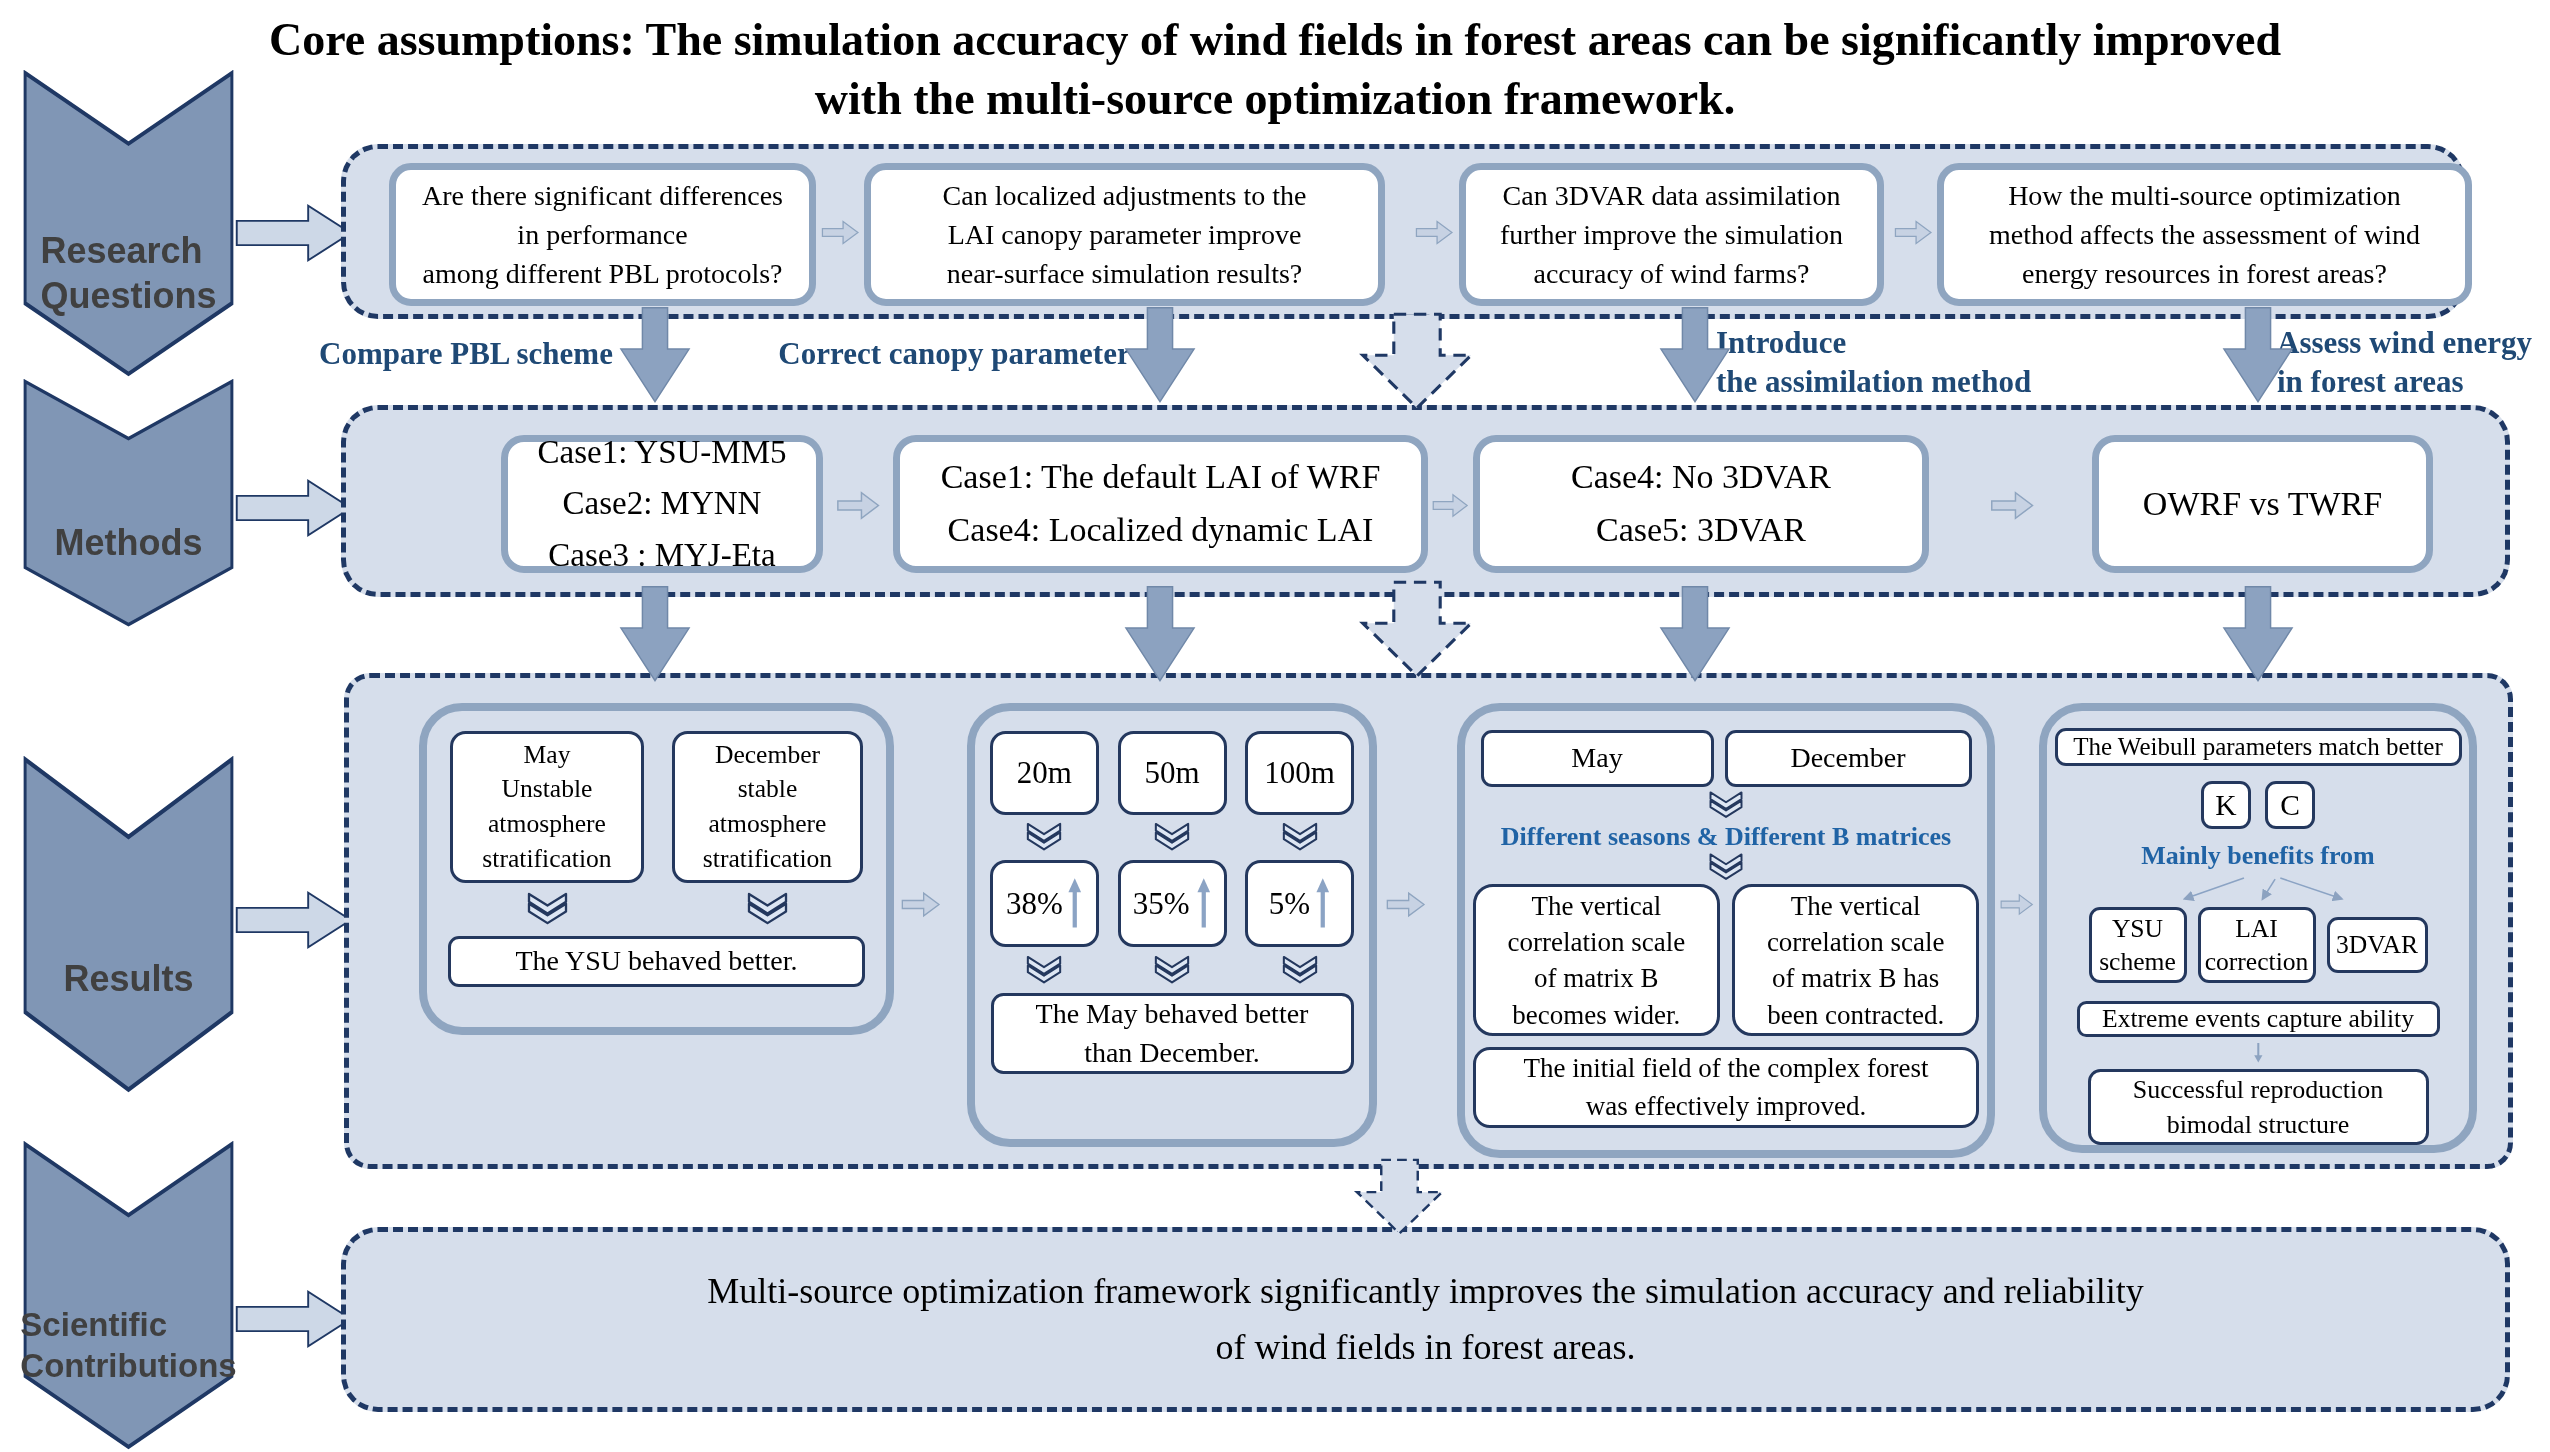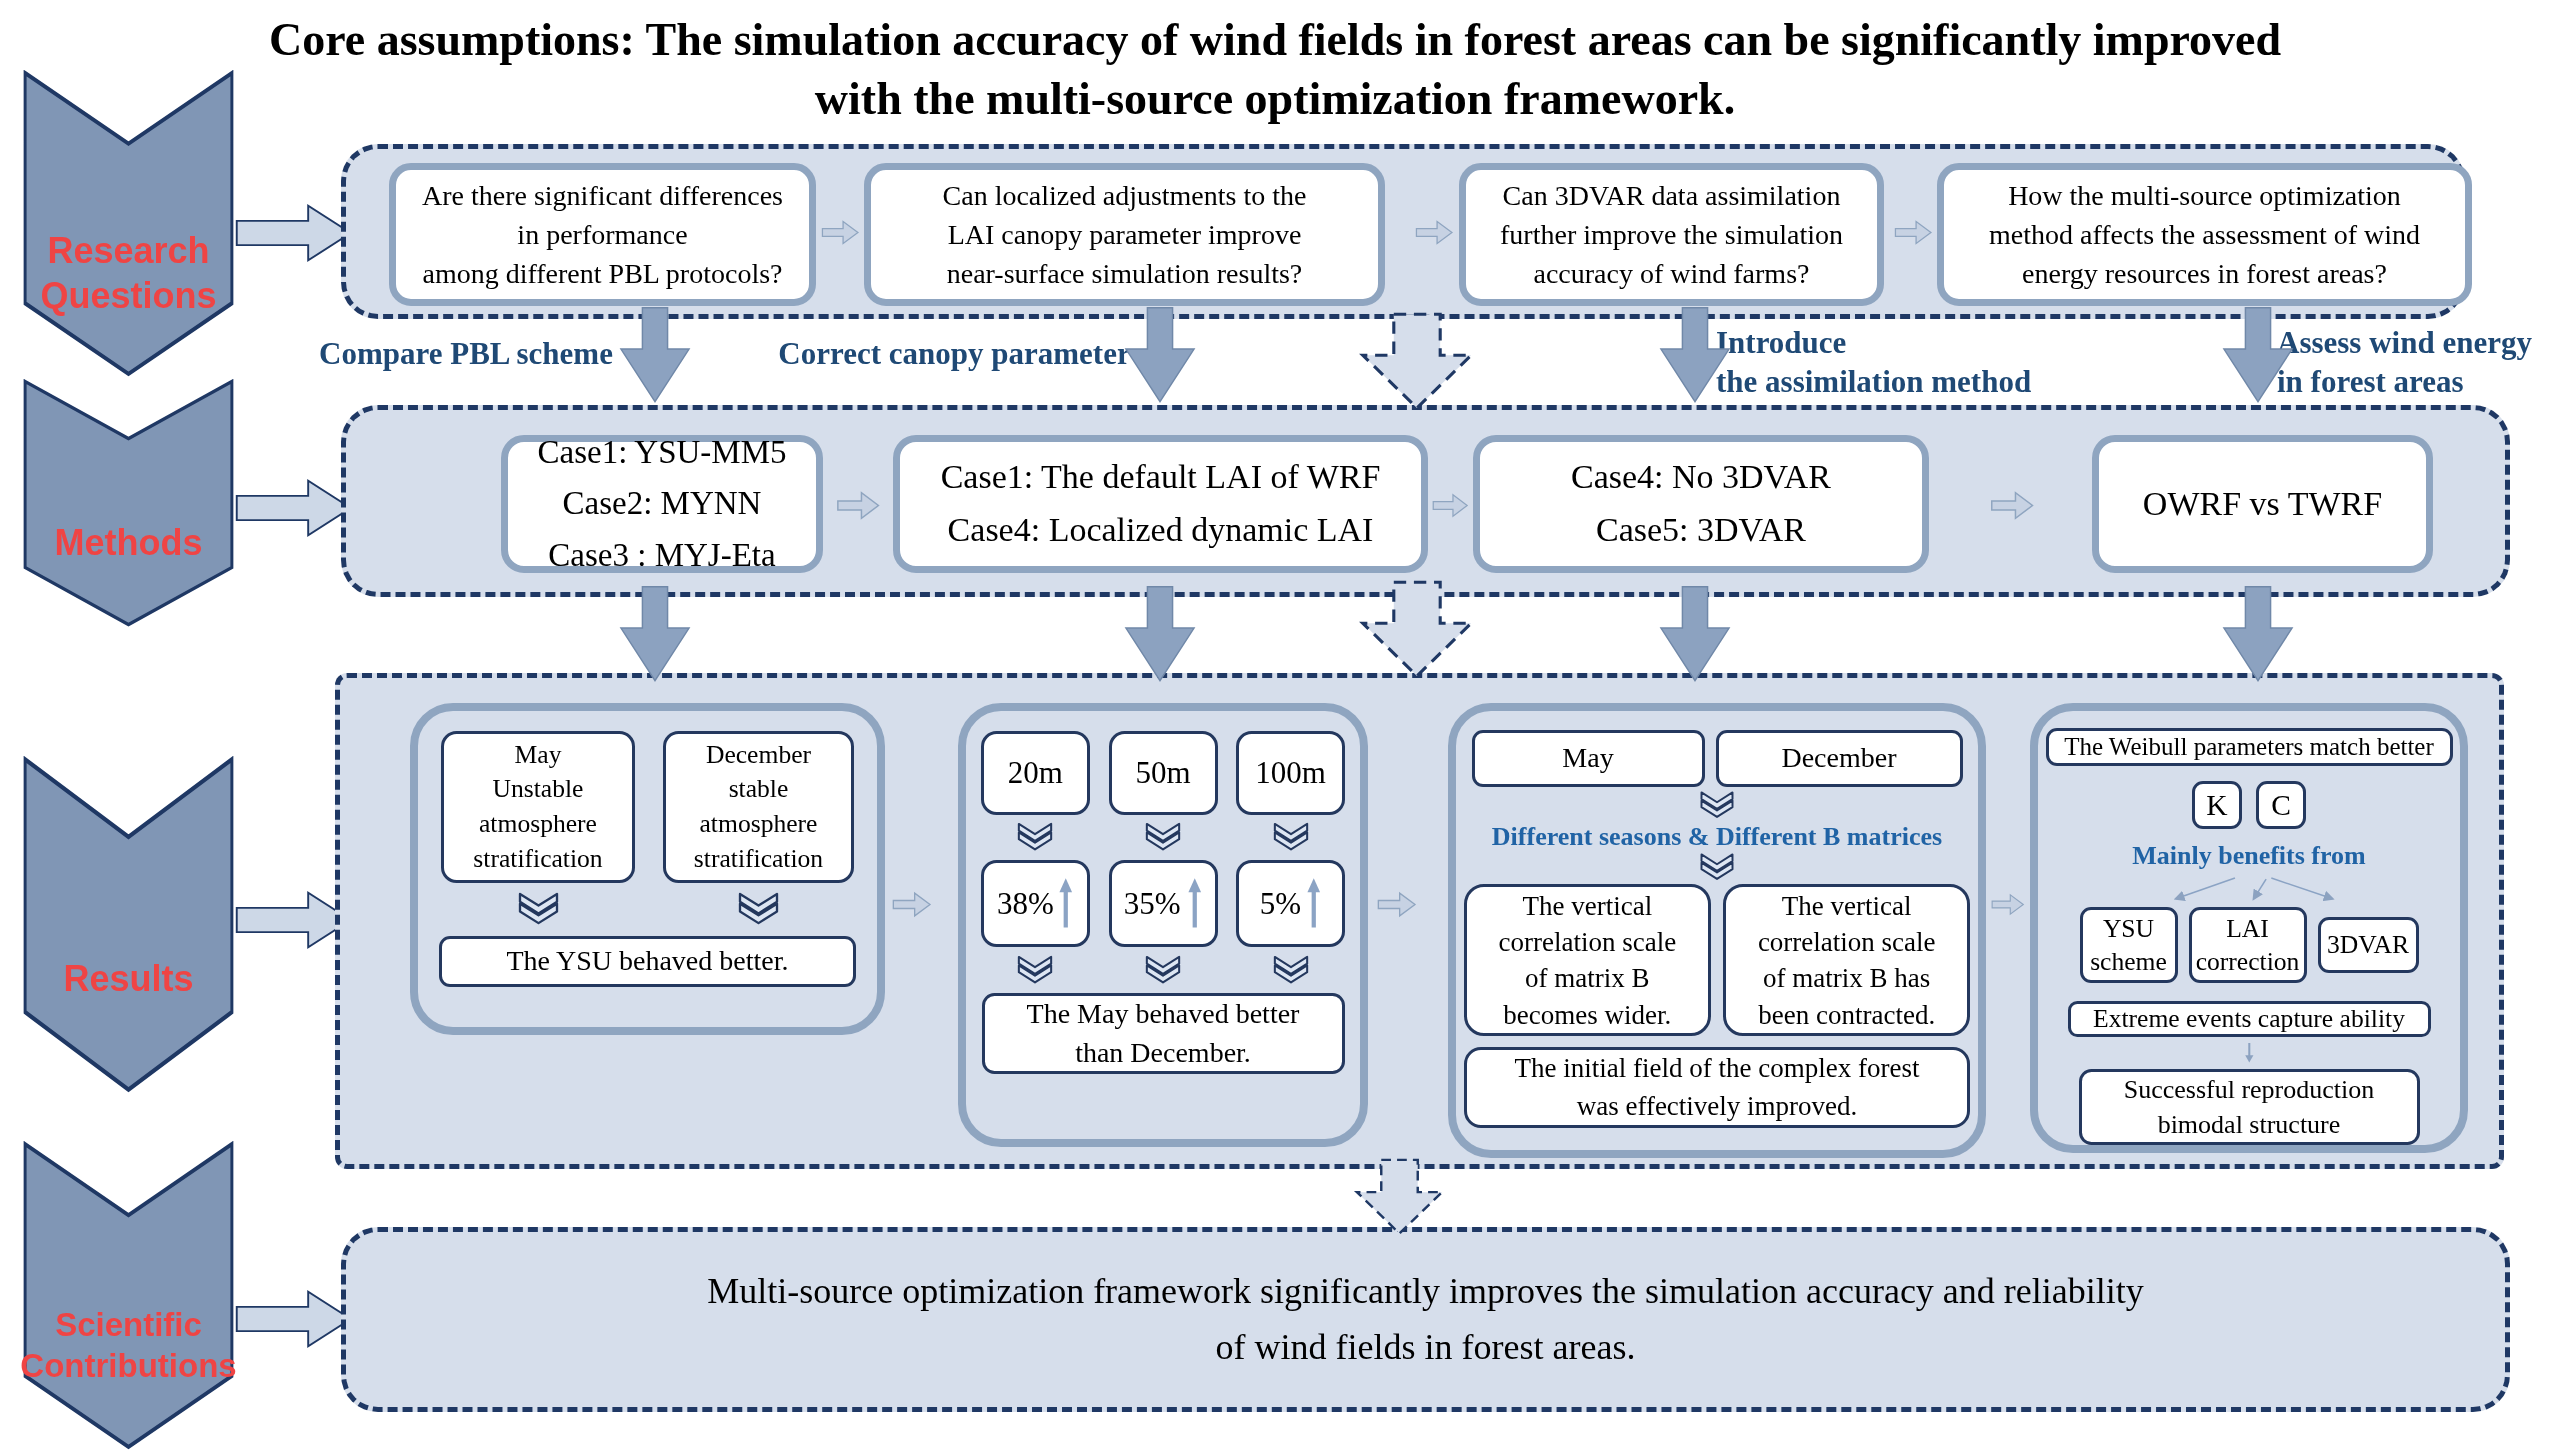--- a/index.html
+++ b/index.html
@@ -10,21 +10,21 @@
   }
   html,body{margin:0;padding:0;background:#fff;}
   .canvas{position:relative;width:2550px;height:1452px;background:#fff;overflow:hidden;
           font-family:"Liberation Serif",serif;color:#000;}
   .title{position:absolute;left:0;top:11px;width:100%;text-align:center;
          font:bold 46px/1.28 "Liberation Serif",serif;white-space:pre-line;}
   
   .banner{position:absolute;left:23px;width:211px;}
   .banner svg{position:absolute;left:0;top:0;width:100%;height:100%;}
   .banner .blabel{position:absolute;left:0;right:0;top:42%;bottom:10%;display:flex;
-        align-items:center;justify-content:center;text-align:center;color:#ef4444;
+        align-items:center;justify-content:center;color:#404040;
         font:600 36px/1.25 "Liberation Sans",sans-serif;white-space:pre-line;}
   
   .row{position:absolute;background:var(--panel);border:5.4px dashed var(--navy);border-radius:37px;box-sizing:border-box;}
   .qb{position:absolute;background:#fff;border:7px solid var(--slateBorder);border-radius:22px;
       display:flex;align-items:center;justify-content:center;text-align:center;
       white-space:pre-line;font:28px/1.4 "Liberation Serif",serif;box-sizing:border-box;}
   .mb{position:absolute;background:#fff;border:7.8px solid var(--slateBorder);border-radius:23px;
       display:flex;align-items:center;justify-content:center;text-align:center;
       white-space:pre-line;font:34px/1.55 "Liberation Serif",serif;box-sizing:border-box;}
   .sarrow{position:absolute;}
@@ -195,21 +195,21 @@
   <svg class="downArrow" style="left:1658px;top:583px;" viewBox="0 0 96 132" width="74" height="102">
       <use href="#sym-solid-down"></use>
     </svg>
   <svg class="downArrow" style="left:2221px;top:583px;" viewBox="0 0 96 132" width="74" height="102">
       <use href="#sym-solid-down"></use>
     </svg>
   <svg class="dashArrow" style="left:1359px;top:580px;width:116px;height:99px;" viewBox="0 0 150 128" width="116" height="99">
       <use href="#sym-dash-down"></use>
     </svg>
 
-  <div class="row" style="left:335px;top:673px;width:2169px;height:496px;border-radius:12px;">
+  <div class="row" style="left:344px;top:673px;width:2169px;height:496px;border-radius:26px;">
 
     <div class="group" style="left:70px;top:25px;width:475px;height:332px;padding:20px 20px 0;">
       <div class="hrow" style="gap:28px;">
         <div class="wb" style="width:194px;height:152px;font-size:25.6px;line-height:1.35;">May
 Unstable
 atmosphere
 stratification</div>
         <div class="wb" style="width:191px;height:152px;font-size:25.6px;line-height:1.35;">December
 stable
 atmosphere

